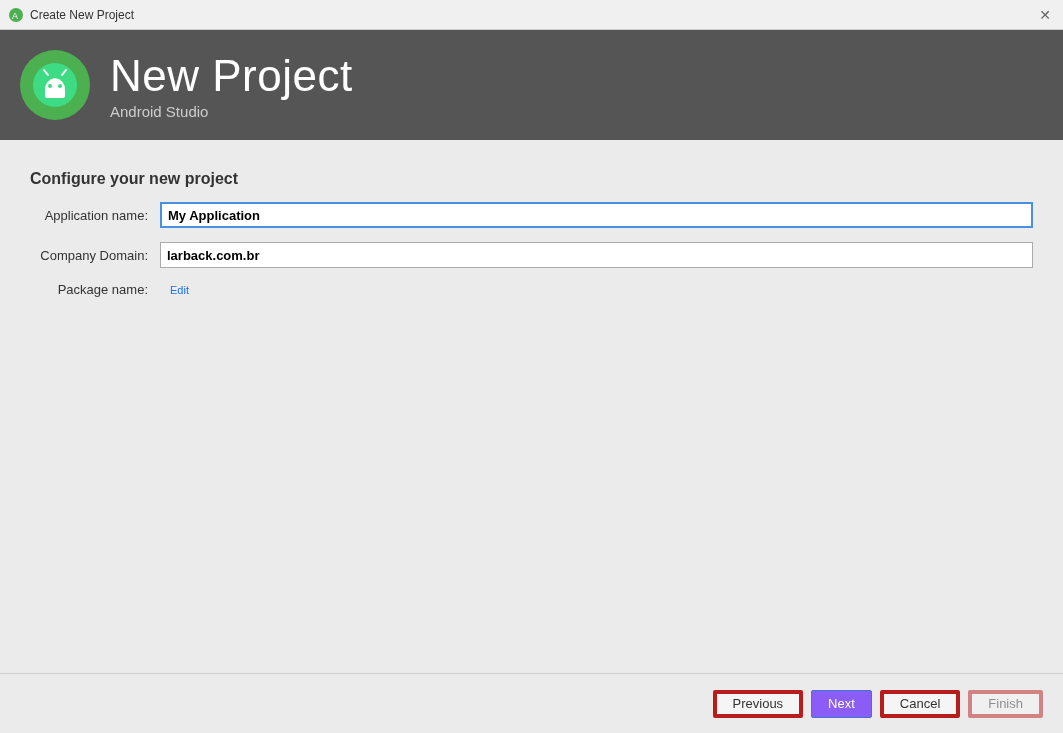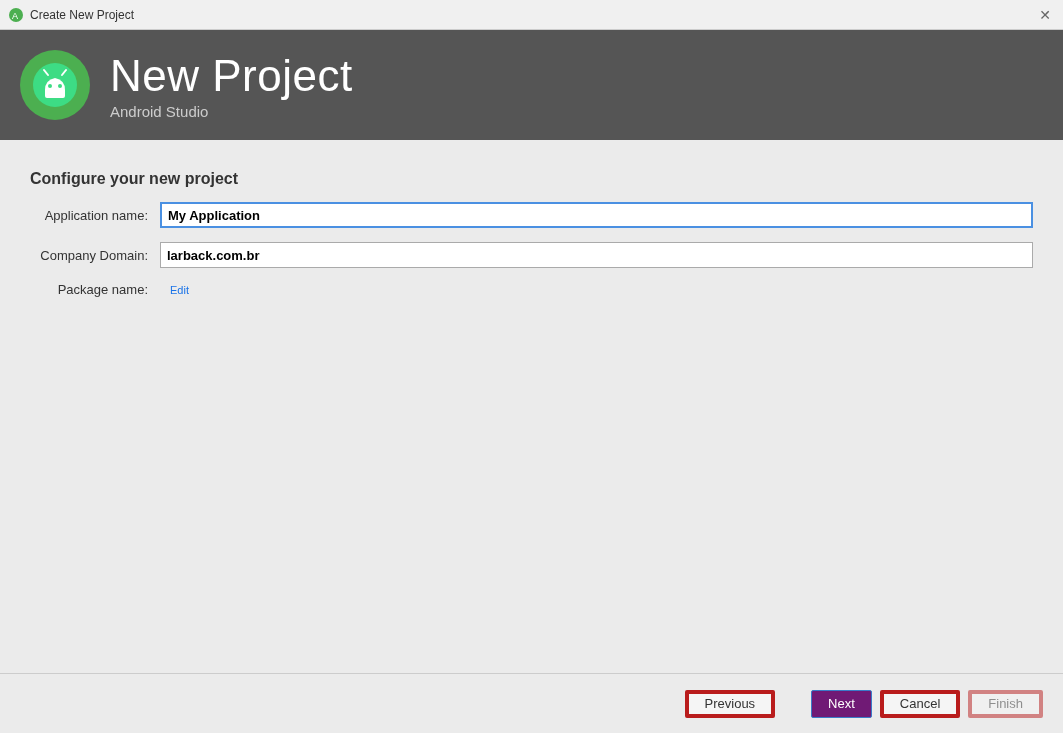--- a/index.html
+++ b/index.html
@@ -233,24 +233,23 @@
       padding: 0 16px;
       border: 4px solid #b91c1c;
       background: #f5f5f5;
       font-size: 13px;
       cursor: pointer;
       color: #333;
       border-radius: 2px;
     }
 
     .btn-primary {
-      background: #701a75;
+      background: #8b5cf6;
       color: white;
       border: 1px solid #3a7bc8;
-      margin-left: 28px;
     }
 
     .btn:disabled {
       opacity: 0.5;
       cursor: default;
     }
   </style>
 </head>
 <body>
 

